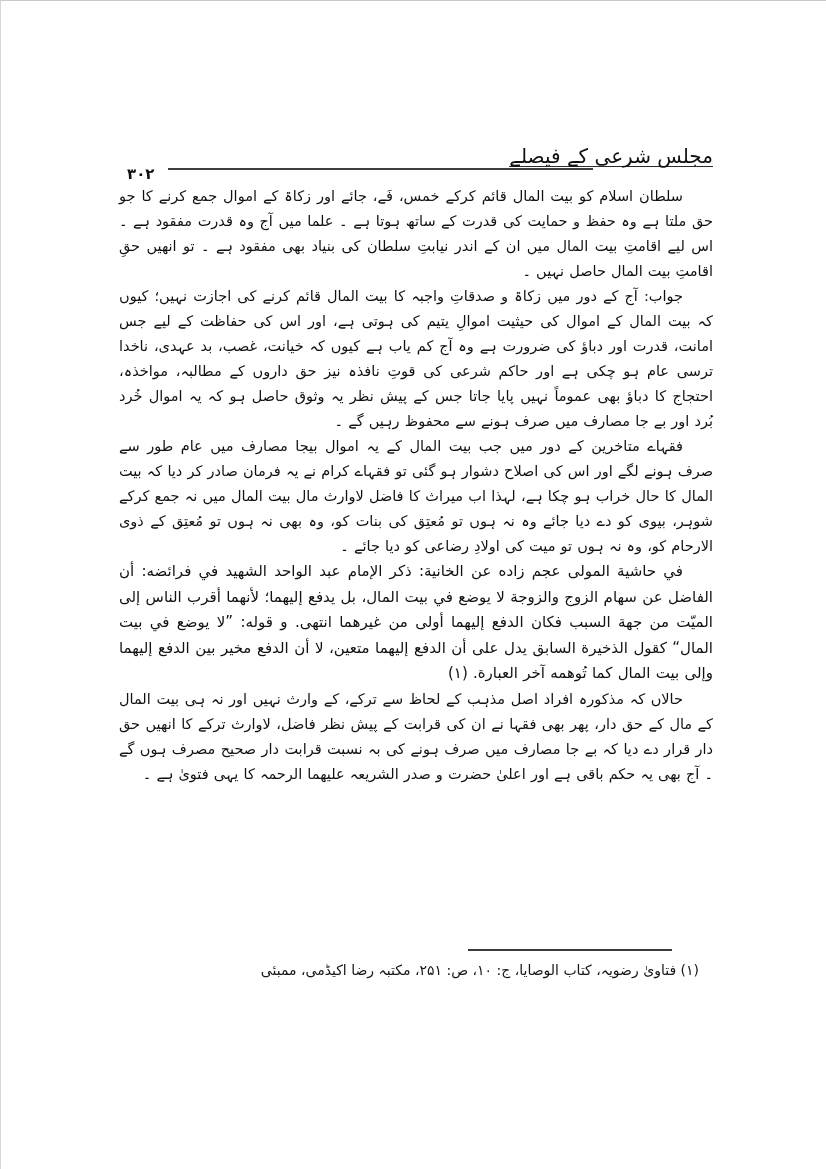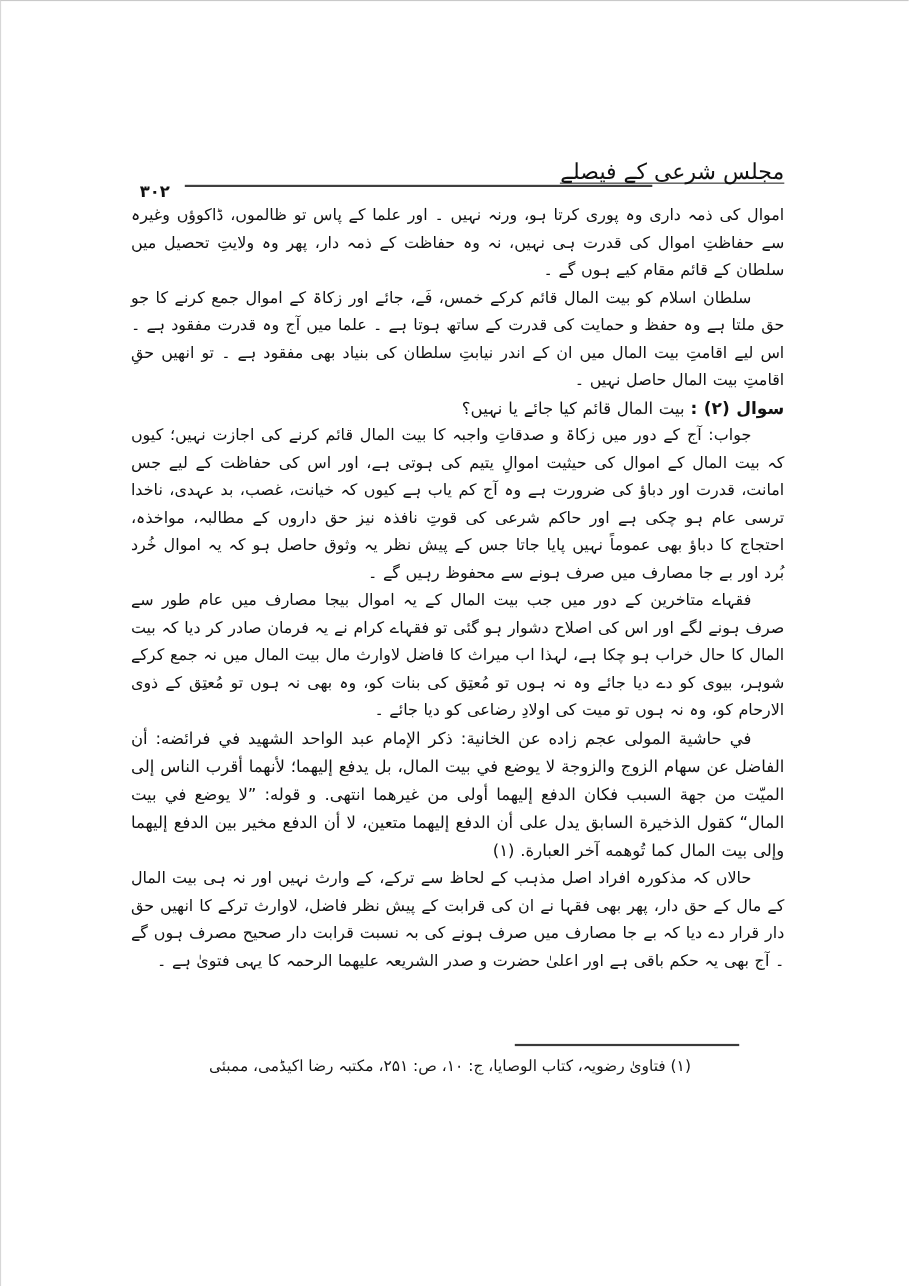--- a/index.html
+++ b/index.html
@@ -90,40 +90,38 @@
     right: 113px;
     direction: rtl;
   }
   .footnote-separator {
     width: 204px;
     margin-right: 41px;
     border-top: 2px solid #3a3a3a;
   }
   .footnote-line {
     margin-top: 8px;
-    text-align: center;
+    text-align: right;
     padding-right: 14px;
     font-size: 14px;
     line-height: 22px;
     color: #151515;
   }
 </style>
 </head>
 <body>
 
 <div class="page-header">
   <span class="page-number">۳۰۲</span>
   <span class="header-rule"></span>
   <span class="book-title">مجلس شرعی کے فیصلے</span>
 </div>
 
 <div class="body-text">
-  <p>اموال کی ذمہ داری وہ پوری کرتا ہو، ورنہ نہیں ۔ اور علما کے پاس تو ظالموں، ڈاکوؤں وغیرہ سے حفاظتِ اموال کی قدرت ہی نہیں، نہ وہ حفاظت کے ذمہ دار، پھر وہ ولایتِ تحصیل میں سلطان کے قائم مقام کیے ہوں گے ۔</p>
   <p class="para-indent">سلطان اسلام کو بیت المال قائم کرکے خمس، فَے، جائے اور زکاۃ کے اموال جمع کرنے کا جو حق ملتا ہے وہ حفظ و حمایت کی قدرت کے ساتھ ہوتا ہے ۔ علما میں آج وہ قدرت مفقود ہے ۔ اس لیے اقامتِ بیت المال میں ان کے اندر نیابتِ سلطان کی بنیاد بھی مفقود ہے ۔ تو انھیں حقِ اقامتِ بیت المال حاصل نہیں ۔</p>
-  <p class="q-heading"><span class="q-label">سوال (۲) :</span> <span>بیت المال قائم کیا جائے یا نہیں؟</span></p>
   <p class="para-indent"><span class="lead-bold">جواب:</span> <span>آج کے دور میں زکاۃ و صدقاتِ واجبہ کا بیت المال قائم کرنے کی اجازت نہیں؛ کیوں کہ بیت المال کے اموال کی حیثیت اموالِ یتیم کی ہوتی ہے، اور اس کی حفاظت کے لیے جس امانت، قدرت اور دباؤ کی ضرورت ہے وہ آج کم یاب ہے کیوں کہ خیانت، غصب، بد عہدی، ناخدا ترسی عام ہو چکی ہے اور حاکم شرعی کی قوتِ نافذہ نیز حق داروں کے مطالبہ، مواخذہ، احتجاج کا دباؤ بھی عموماً نہیں پایا جاتا جس کے پیش نظر یہ وثوق حاصل ہو کہ یہ اموال خُرد بُرد اور بے جا مصارف میں صرف ہونے سے محفوظ رہیں گے ۔</span></p>
   <p class="para-indent">فقہاے متاخرین کے دور میں جب بیت المال کے یہ اموال بیجا مصارف میں عام طور سے صرف ہونے لگے اور اس کی اصلاح دشوار ہو گئی تو فقہاے کرام نے یہ فرمان صادر کر دیا کہ بیت المال کا حال خراب ہو چکا ہے، لہذا اب میراث کا فاضل لاوارث مال بیت المال میں نہ جمع کرکے شوہر، بیوی کو دے دیا جائے وہ نہ ہوں تو مُعتِق کی بنات کو، وہ بھی نہ ہوں تو مُعتِق کے ذوی الارحام کو، وہ نہ ہوں تو میت کی اولادِ رضاعی کو دیا جائے ۔</p>
   <p class="para-indent arabic-quote">في حاشية المولى عجم زاده عن الخانية: ذكر الإمام عبد الواحد الشهيد في فرائضه: أن الفاضل عن سهام الزوج والزوجة لا يوضع في بيت المال، بل يدفع إليهما؛ لأنهما أقرب الناس إلى الميّت من جهة السبب فكان الدفع إليهما أولى من غيرهما انتهى. و قوله: ”لا يوضع في بيت المال“ كقول الذخيرة السابق يدل على أن الدفع إليهما متعين، لا أن الدفع مخير بين الدفع إليهما وإلى بيت المال كما تُوهمه آخر العبارة. (۱)</p>
   <p class="para-indent">حالاں کہ مذکورہ افراد اصل مذہب کے لحاظ سے ترکے، کے وارث نہیں اور نہ ہی بیت المال کے مال کے حق دار، پھر بھی فقہا نے ان کی قرابت کے پیش نظر فاضل، لاوارث ترکے کا انھیں حق دار قرار دے دیا کہ بے جا مصارف میں صرف ہونے کی بہ نسبت قرابت دار صحیح مصرف ہوں گے ۔ آج بھی یہ حکم باقی ہے اور اعلیٰ حضرت و صدر الشریعہ علیھما الرحمہ کا یہی فتویٰ ہے ۔</p>
 </div>
 
 <div class="footnote-area">
   <div class="footnote-separator"></div>
   <div class="footnote-line"><span>(۱)</span> <span>فتاویٰ رضویہ، کتاب الوصایا، ج: ۱۰، ص: ۲۵۱، مکتبہ رضا اکیڈمی، ممبئی</span></div>
 </div>

